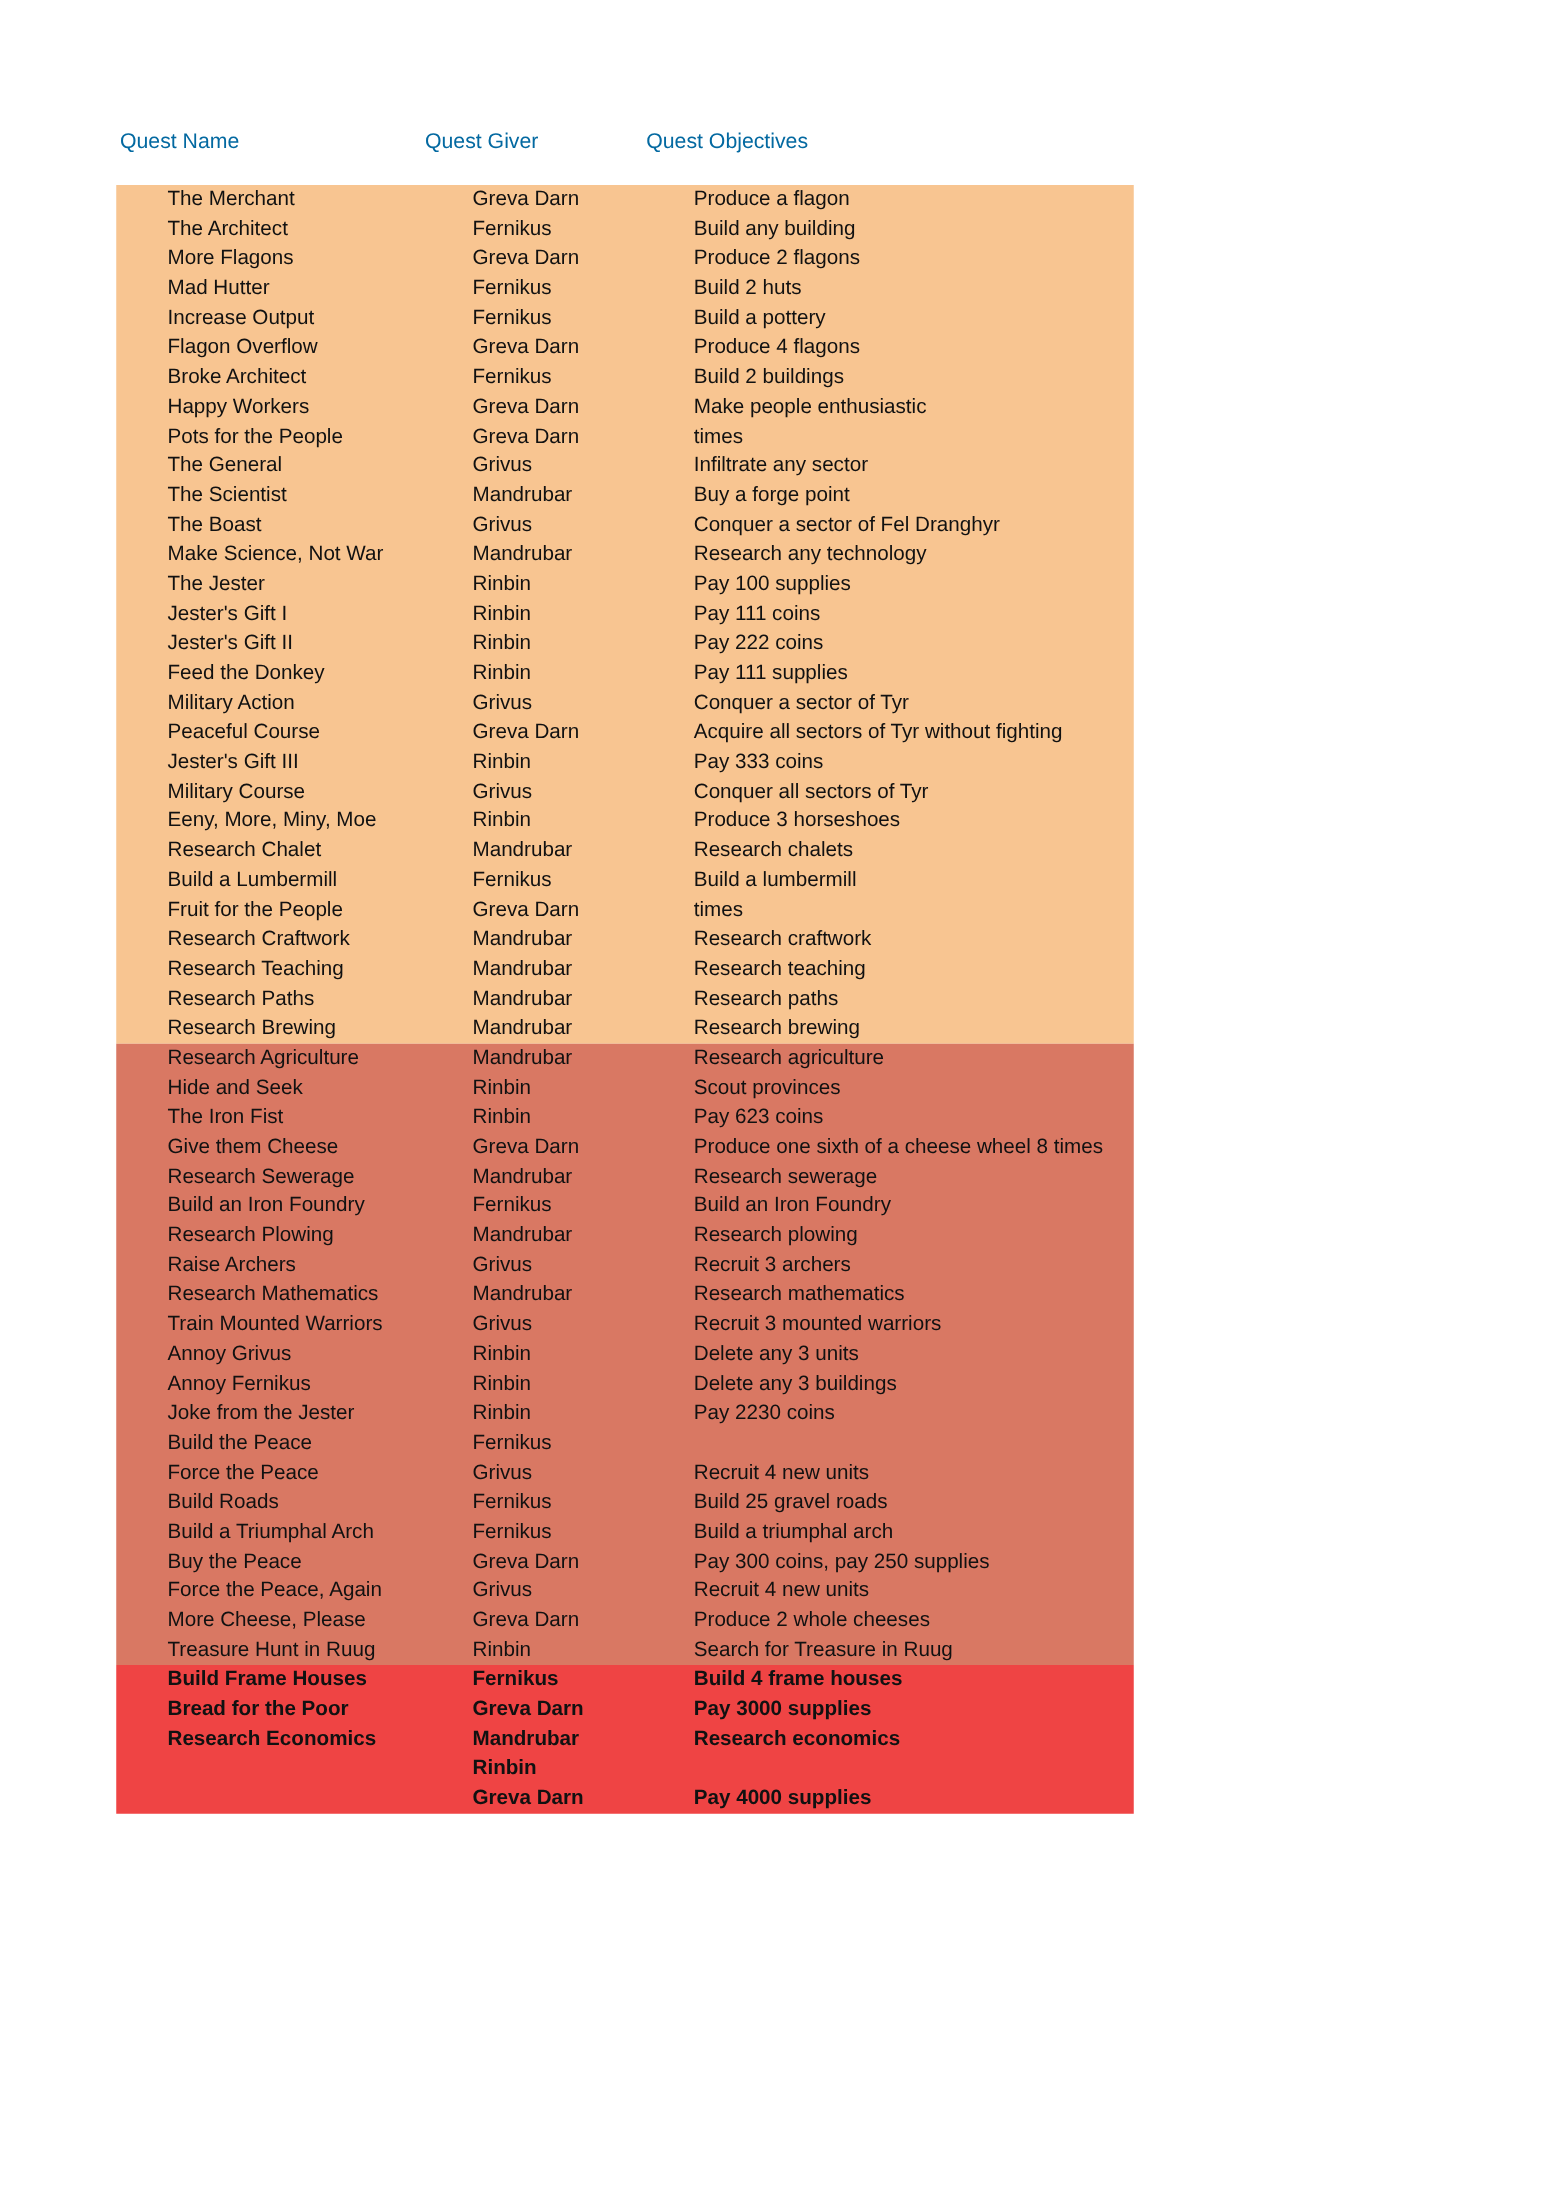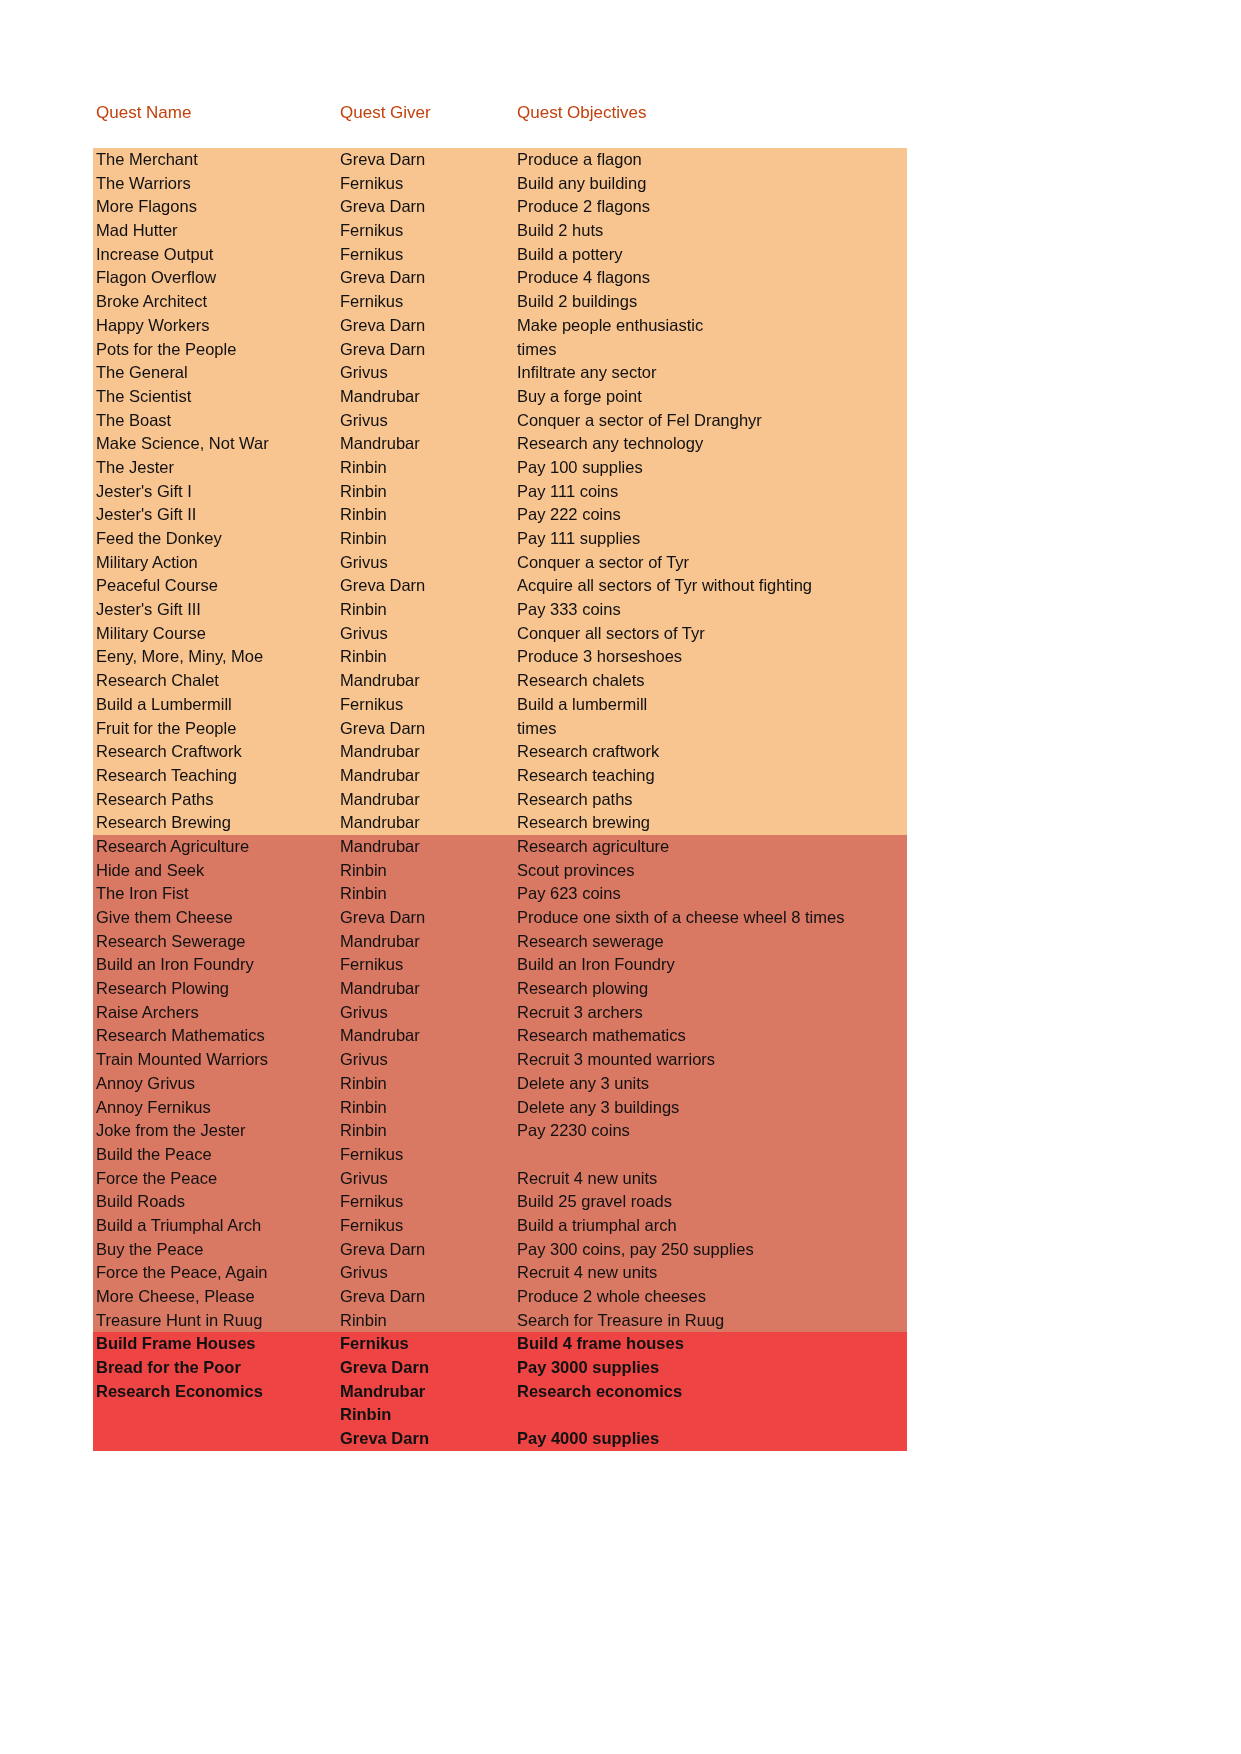--- a/index.html
+++ b/index.html
@@ -16,38 +16,39 @@
     overflow: hidden;
   }
   .header-row {
     position: absolute;
     left: 96px;
     top: 103px;
     width: 1100px;
     display: grid;
     grid-template-columns: 244px 177px 1fr;
     font-size: 17px;
-    color: #c2410c;
+    color: #0369a1;
     line-height: 20px;
   }
   .quest-table {
     position: absolute;
     left: 93px;
     top: 148px;
     width: 814px;
     font-size: 16.5px;
     color: #111111;
   }
   .section { width: 100%; }
   .row {
     display: grid;
     grid-template-columns: 247px 177px 1fr;
     height: 23.7px;
     line-height: 23.7px;
     white-space: nowrap;
+    padding-left: 38px;
   }
   .row .cell { overflow: visible; }
   .row .c0 { padding-left: 3px; }
   .hcell { white-space: nowrap; }
 </style>
 </head>
 <body>
 
 <div class="page">
   <div class="header-row">
@@ -56,21 +57,21 @@
     <span class="hcell">Quest Objectives</span>
   </div>
   <div class="quest-table">
       <div class="section" style="background: rgb(248, 197, 145);">
         <div class="row">
           <span class="cell c0">The Merchant</span>
           <span class="cell c1">Greva Darn</span>
           <span class="cell c2">Produce a flagon</span>
         </div>
         <div class="row">
-          <span class="cell c0">The Warriors</span>
+          <span class="cell c0">The Architect</span>
           <span class="cell c1">Fernikus</span>
           <span class="cell c2">Build any building</span>
         </div>
         <div class="row">
           <span class="cell c0">More Flagons</span>
           <span class="cell c1">Greva Darn</span>
           <span class="cell c2">Produce 2 flagons</span>
         </div>
         <div class="row">
           <span class="cell c0">Mad Hutter</span>

